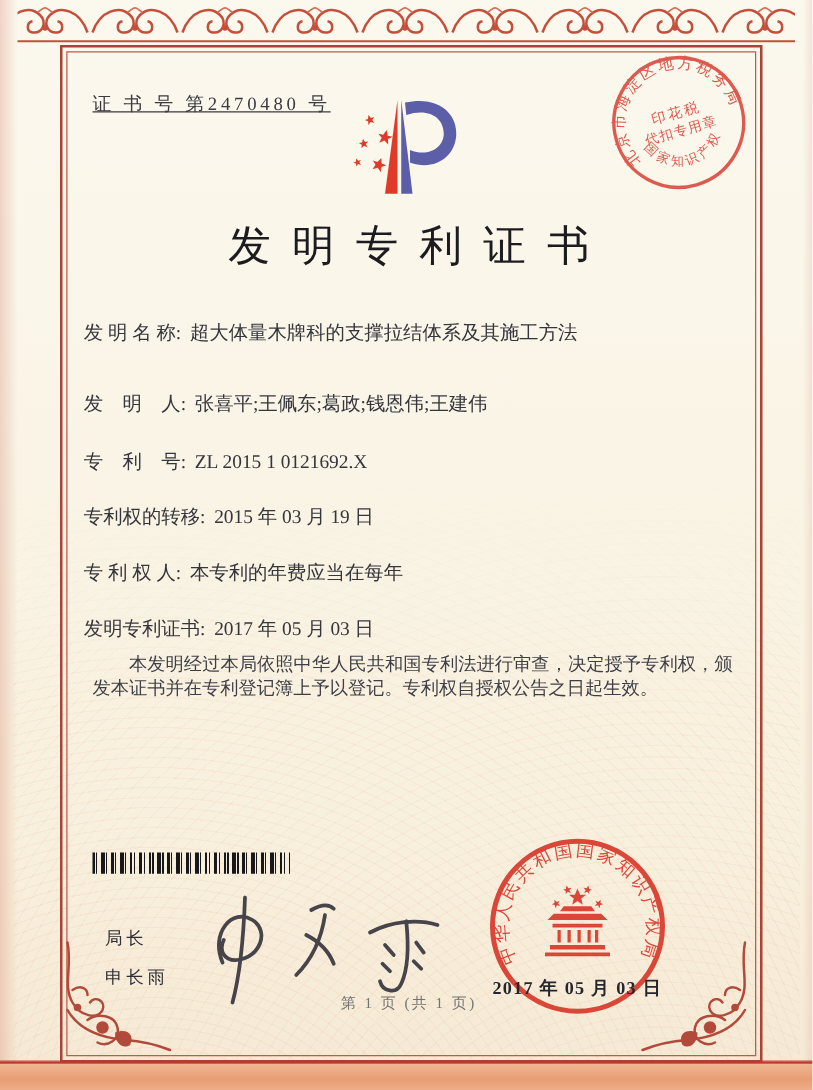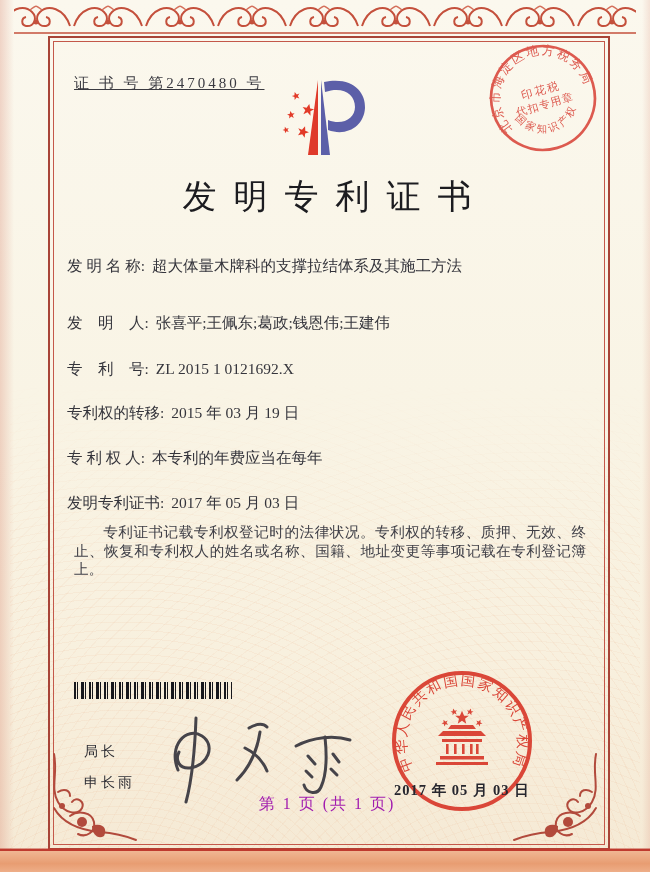--- a/index.html
+++ b/index.html
@@ -51,21 +51,21 @@
     background-image:repeating-linear-gradient(90deg,
       #17171c 0 2px,transparent 2px 3px,#17171c 3px 4px,transparent 4px 7px,
       #17171c 7px 10px,transparent 10px 11px,#17171c 11px 12px,transparent 12px 15px);}
   .signatory{position:absolute;left:84px;top:736px;font-size:14px;letter-spacing:3px;
     line-height:31px;color:#2e2e34;}
   .signature{position:absolute;left:148px;top:708px;}
   .seal{position:absolute;left:389px;top:666px;opacity:.92;}
   .seal-date{position:absolute;left:394px;top:781px;font-size:14.5px;font-weight:700;
     letter-spacing:1px;color:#26262e;z-index:5;}
   .footer{position:absolute;left:48px;width:558px;top:794px;text-align:center;
-    font-size:16px;letter-spacing:2px;color:#a21caf;}
+    font-size:12px;letter-spacing:2px;color:#737373;}
 </style>
 </head>
 <body>
 
 <div class="edge-left"></div>
 <div class="edge-right"></div>
 <div class="guilloche"></div>
 
 <svg class="top-band" width="650" height="40" viewBox="0 0 650 40">
   <defs>
@@ -162,21 +162,21 @@
   <span class="flabel">专利权的转移:</span><span class="fvalue">2015 年 03 月 19 日</span>
 </div>
 <div class="field-row fr5">
   <span class="flabel">专 利 权 人:</span><span class="fvalue">本专利的年费应当在每年</span>
 </div>
 <div class="field-row fr6">
   <span class="flabel">发明专利证书:</span><span class="fvalue">2017 年 05 月 03 日</span>
 </div>
 
 <div class="body-text">
-  <p>专利证书记载专利权登记时的法律状况。专利权的转移、质押、无效、终止、恢复和专利权人的姓名或名称、国籍、地址变更等事项记载在专利登记簿上。</p>
+  <p>本发明经过本局依照中华人民共和国专利法进行审查，决定授予专利权，颁发本证书并在专利登记簿上予以登记。专利权自授权公告之日起生效。</p>
 </div>
 
 <div class="barcode"></div>
 
 <div class="signatory">
   <div>局长</div>
   <div>申长雨</div>
 </div>
 
 <svg class="signature" width="215" height="100" viewBox="0 0 215 100">

